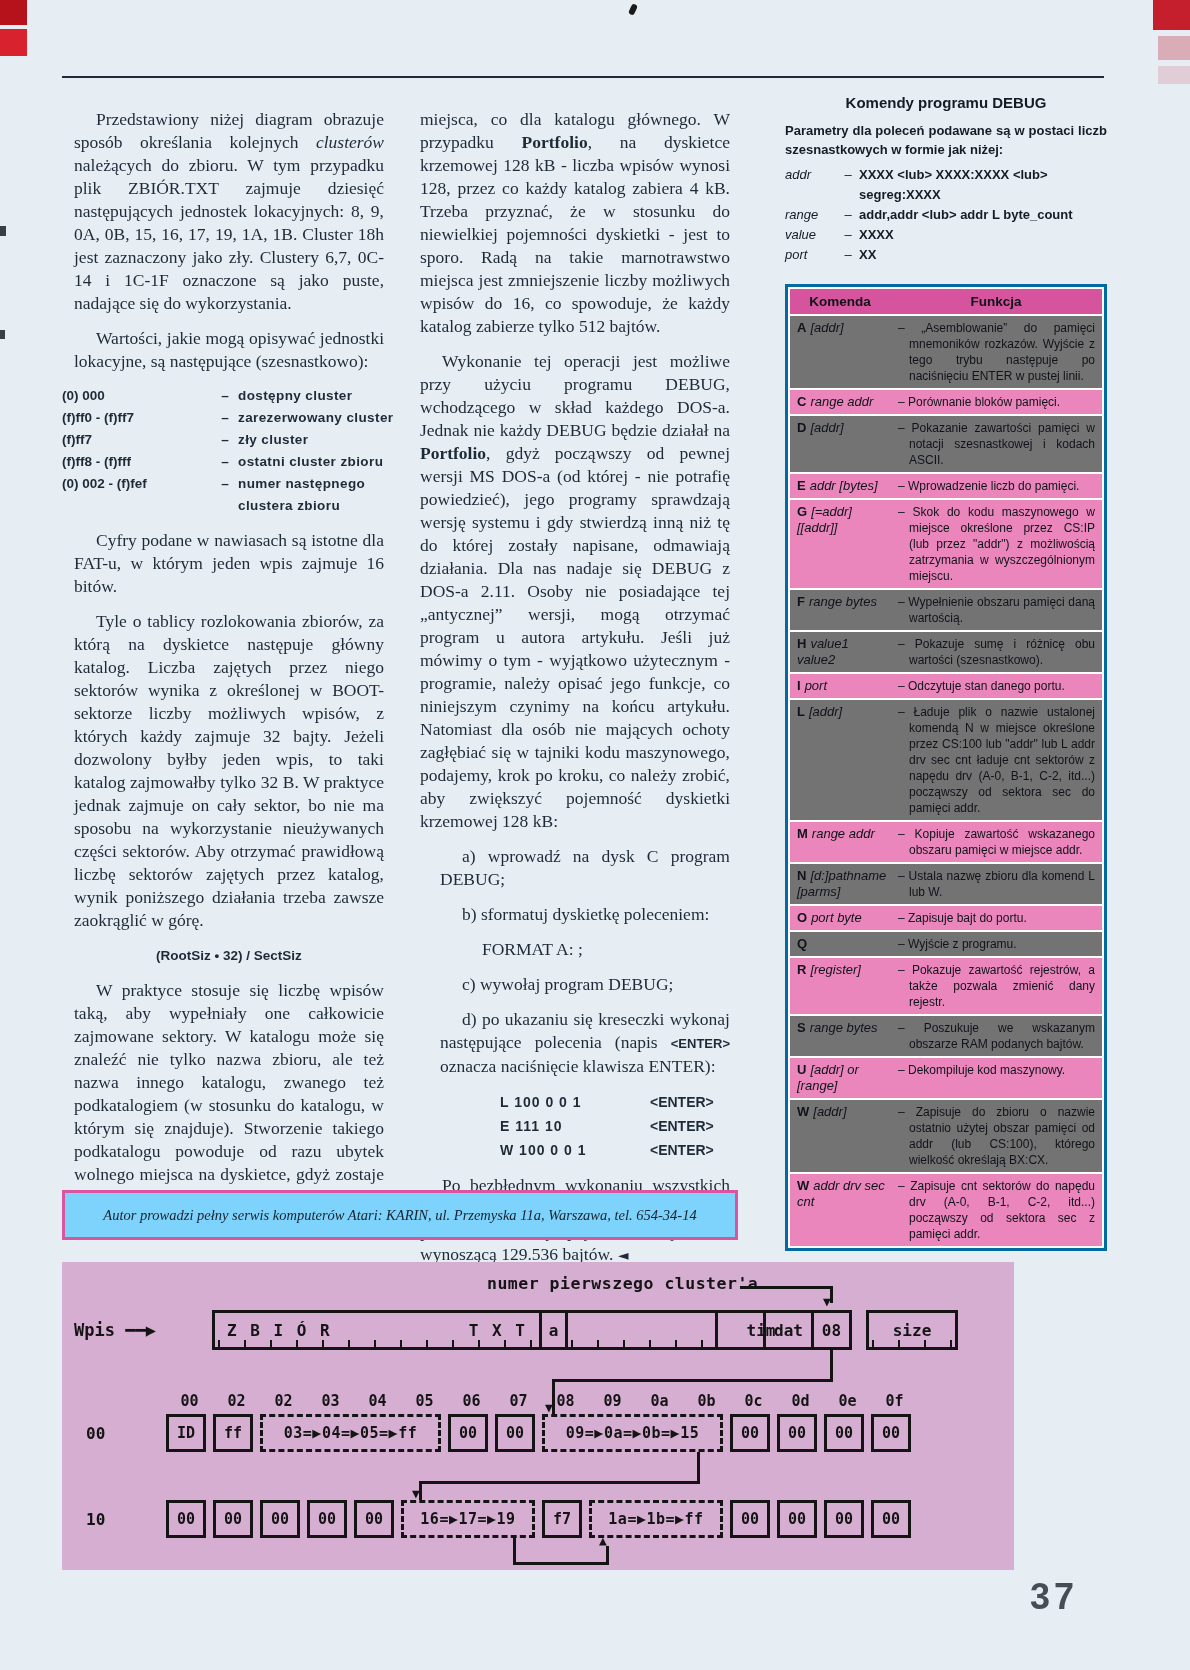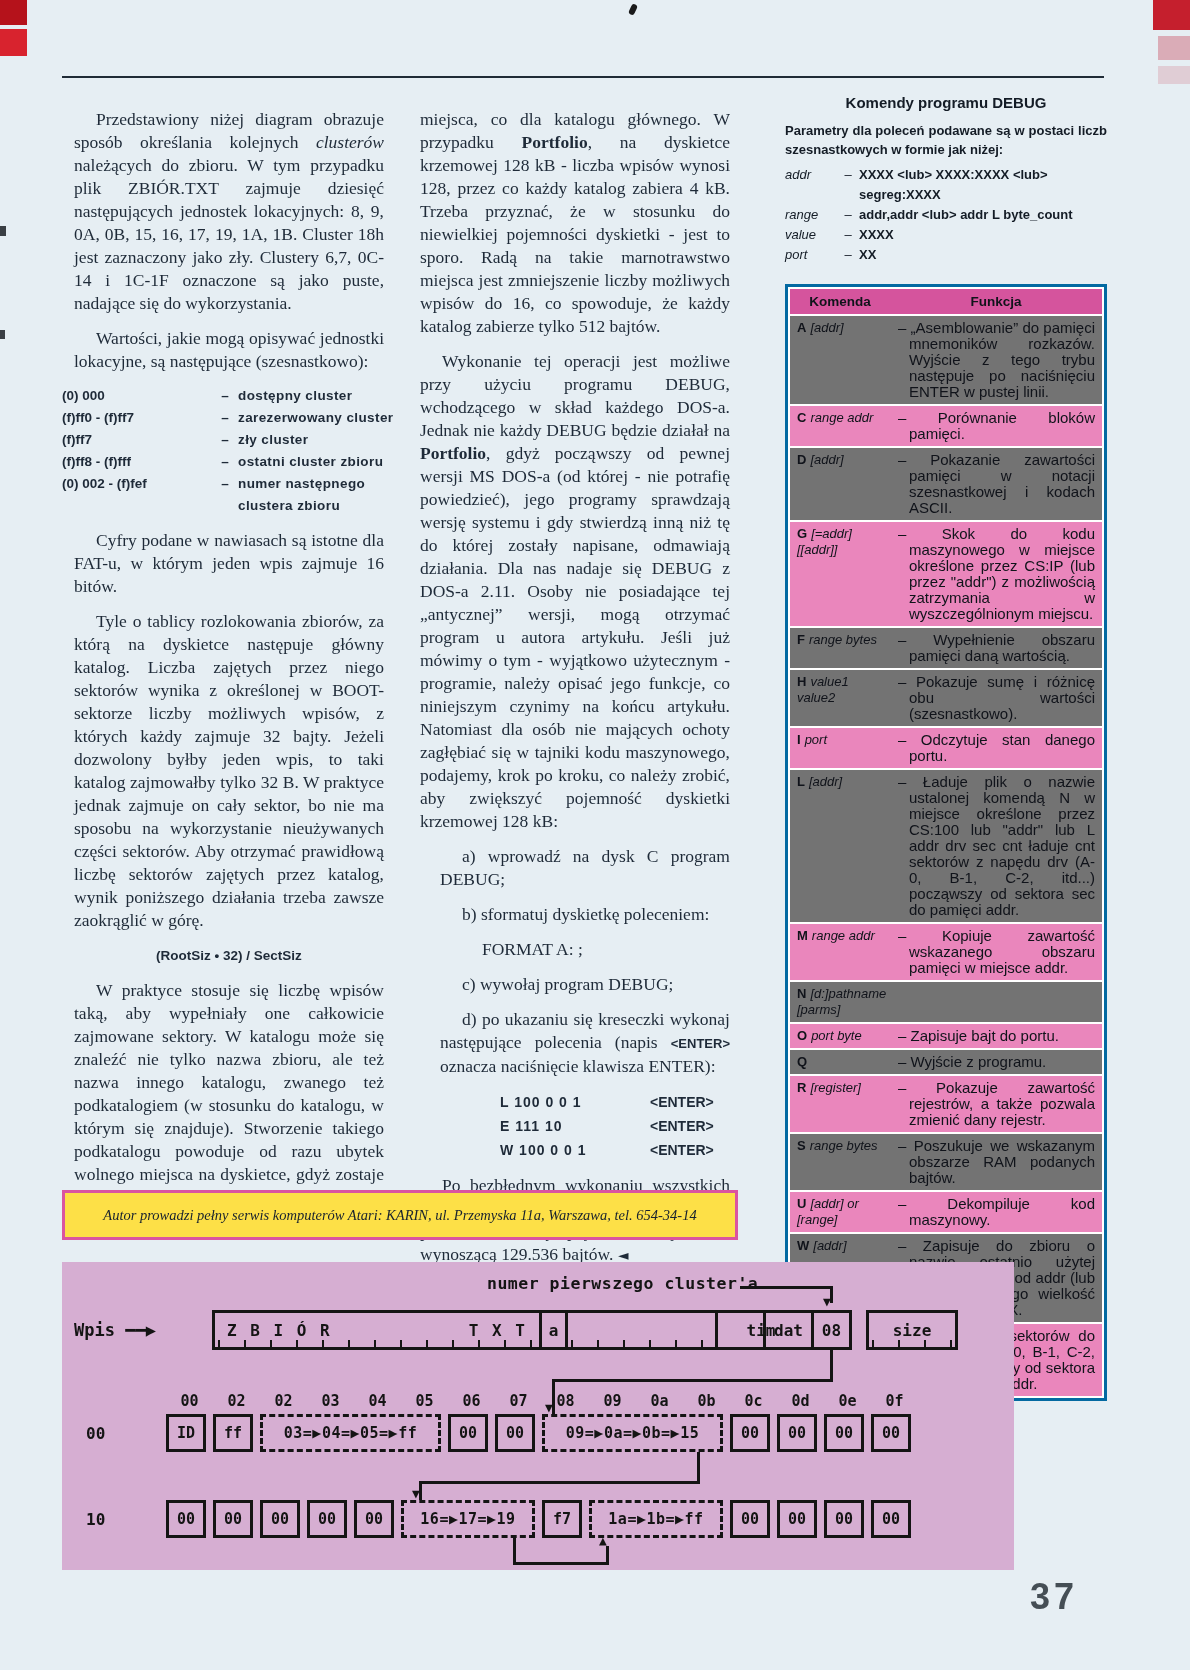--- a/index.html
+++ b/index.html
@@ -42,25 +42,25 @@
   .tbl{margin-top:19px;border:3px solid #0369a1;background:#ffffff;padding:2px;}
   .thead{display:flex;background:#d5549d;color:#10131a;font-weight:bold;font-size:13.5px;}
   .th-cmd{width:100px;text-align:center;padding:5px 0;}
   .th-fn{flex:1;text-align:center;padding:5px 0;}
   .trow{display:flex;border-top:2px solid #ffffff;}
   .trow.light{background:#737373;}
   .trow.med{background:#ea86bc;}
   .td-cmd{width:100px;box-sizing:border-box;padding:4px 2px 4px 7px;font-size:13px;line-height:16px;color:#10131a;}
   .cl{font-weight:bold;}
   .ca{font-style:italic;margin-left:4px;}
-  .td-fn{flex:1;padding:4px 7px 4px 19px;text-indent:-11px;font-size:15px;line-height:16px;
+  .td-fn{flex:1;padding:4px 7px 4px 19px;text-indent:-11px;font-size:12px;line-height:16px;
          text-align:justify;color:#10131a;}
   
   .note{position:absolute;left:62px;top:1190px;width:676px;height:50px;box-sizing:border-box;
-        border:3px solid #da55a0;background:#fde047;display:flex;align-items:center;justify-content:center;}
+        border:3px solid #da55a0;background:#7dd3fc;display:flex;align-items:center;justify-content:center;}
   .note span{font-style:italic;font-size:14.5px;color:#18222e;}
   
   .dg{position:absolute;left:62px;top:1262px;width:952px;height:308px;background:#d6aed2;
       font-family:"DejaVu Sans Mono",monospace;color:#141414;}
   .dg *{position:absolute;box-sizing:border-box;}
   .dg-title{left:425px;top:12px;font-weight:bold;font-size:16.5px;letter-spacing:.5px;white-space:nowrap;}
   .dg-wpis{left:12px;top:58px;font-weight:bold;font-size:17px;white-space:nowrap;}
   .dg-entry{left:150px;top:48px;width:640px;height:40px;border:3px solid #141414;display:flex;}
   .dg-entry > div{position:relative;height:100%;font-weight:bold;font-size:16px;
                   display:flex;align-items:center;justify-content:center;}
@@ -202,20 +202,24 @@
         </div>
       <div class="trow med">
           <div class="td-cmd"><span class="cl">C</span><span class="ca">range addr</span></div>
           <div class="td-fn">– Porównanie bloków pamięci.</div>
         </div>
       <div class="trow light">
           <div class="td-cmd"><span class="cl">D</span><span class="ca">[addr]</span></div>
           <div class="td-fn">– Pokazanie zawartości pamięci w notacji szesnastkowej i kodach ASCII.</div>
         </div>
       <div class="trow med">
+          <div class="td-cmd"><span class="cl">E</span><span class="ca">addr [bytes]</span></div>
+          <div class="td-fn">– Wprowadzenie liczb do pamięci.</div>
+        </div>
+      <div class="trow med">
           <div class="td-cmd"><span class="cl">G</span><span class="ca">[=addr] [[addr]]</span></div>
           <div class="td-fn">– Skok do kodu maszynowego w miejsce określone przez CS:IP (lub przez "addr") z możliwością zatrzymania w wyszczególnionym miejscu.</div>
         </div>
       <div class="trow light">
           <div class="td-cmd"><span class="cl">F</span><span class="ca">range bytes</span></div>
           <div class="td-fn">– Wypełnienie obszaru pamięci daną wartością.</div>
         </div>
       <div class="trow light">
           <div class="td-cmd"><span class="cl">H</span><span class="ca">value1 value2</span></div>
           <div class="td-fn">– Pokazuje sumę i różnicę obu wartości (szesnastkowo).</div>
@@ -227,20 +231,21 @@
       <div class="trow light">
           <div class="td-cmd"><span class="cl">L</span><span class="ca">[addr]</span></div>
           <div class="td-fn">– Ładuje plik o nazwie ustalonej komendą N w miejsce określone przez CS:100 lub "addr" lub L addr drv sec cnt ładuje cnt sektorów z napędu drv (A-0, B-1, C-2, itd...) począwszy od sektora sec do pamięci addr.</div>
         </div>
       <div class="trow med">
           <div class="td-cmd"><span class="cl">M</span><span class="ca">range addr</span></div>
           <div class="td-fn">– Kopiuje zawartość wskazanego obszaru pamięci w miejsce addr.</div>
         </div>
       <div class="trow light">
           <div class="td-cmd"><span class="cl">N</span><span class="ca">[d:]pathname [parms]</span></div>
+          <div class="td-fn">– Ustala nazwę zbioru dla komend L lub W.</div>
         </div>
       <div class="trow med">
           <div class="td-cmd"><span class="cl">O</span><span class="ca">port byte</span></div>
           <div class="td-fn">– Zapisuje bajt do portu.</div>
         </div>
       <div class="trow light">
           <div class="td-cmd"><span class="cl">Q</span><span class="ca"></span></div>
           <div class="td-fn">– Wyjście z programu.</div>
         </div>
       <div class="trow med">

